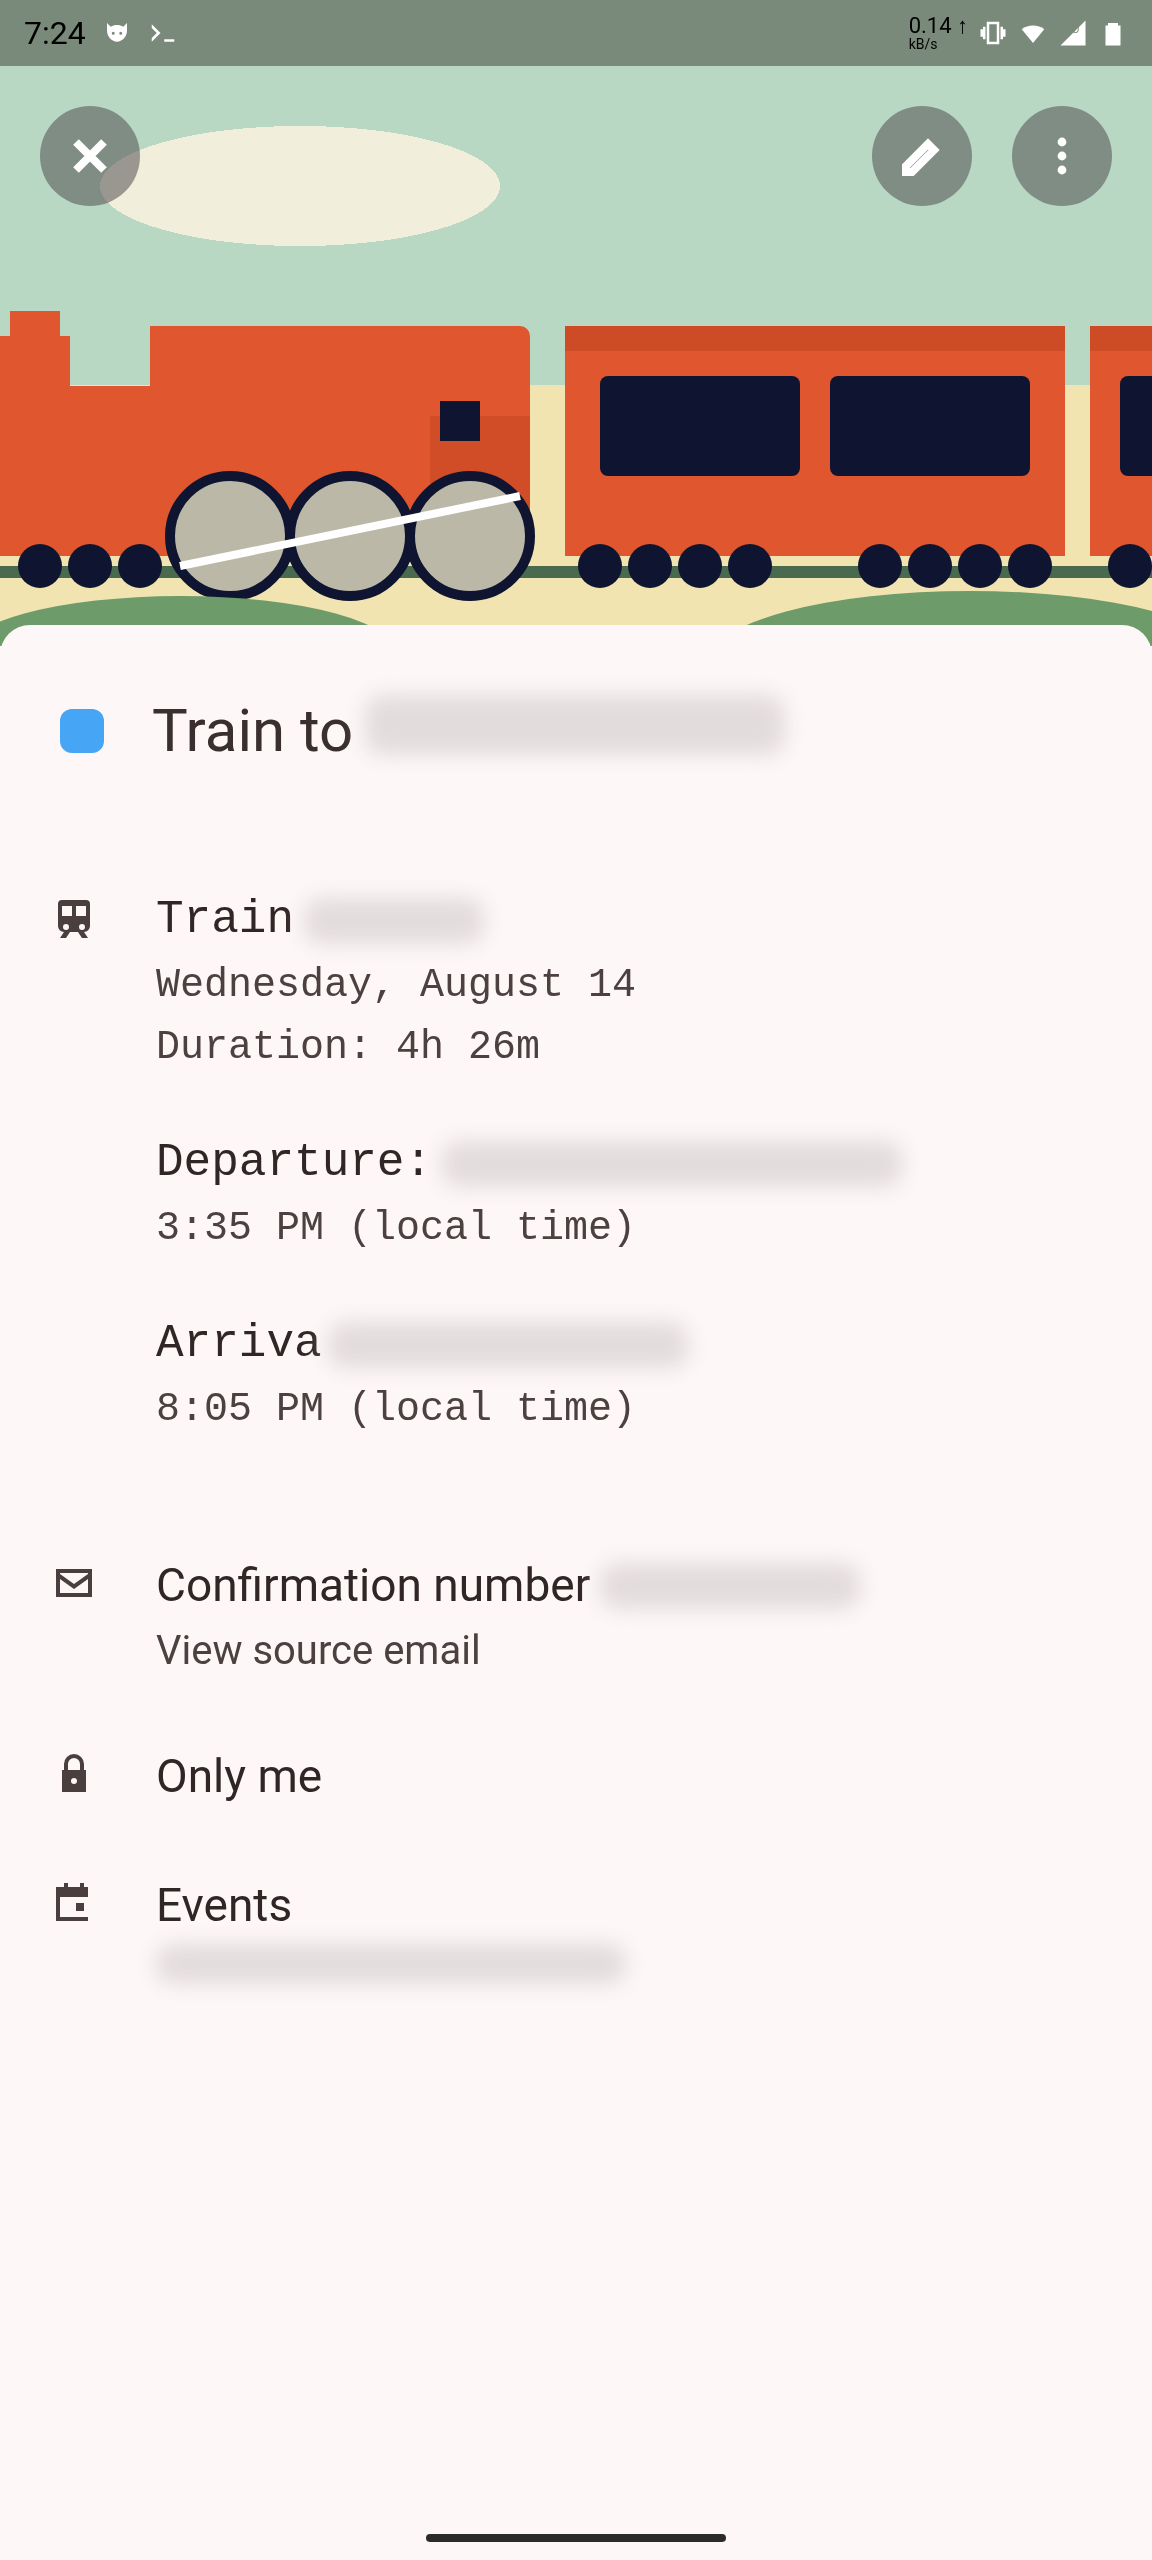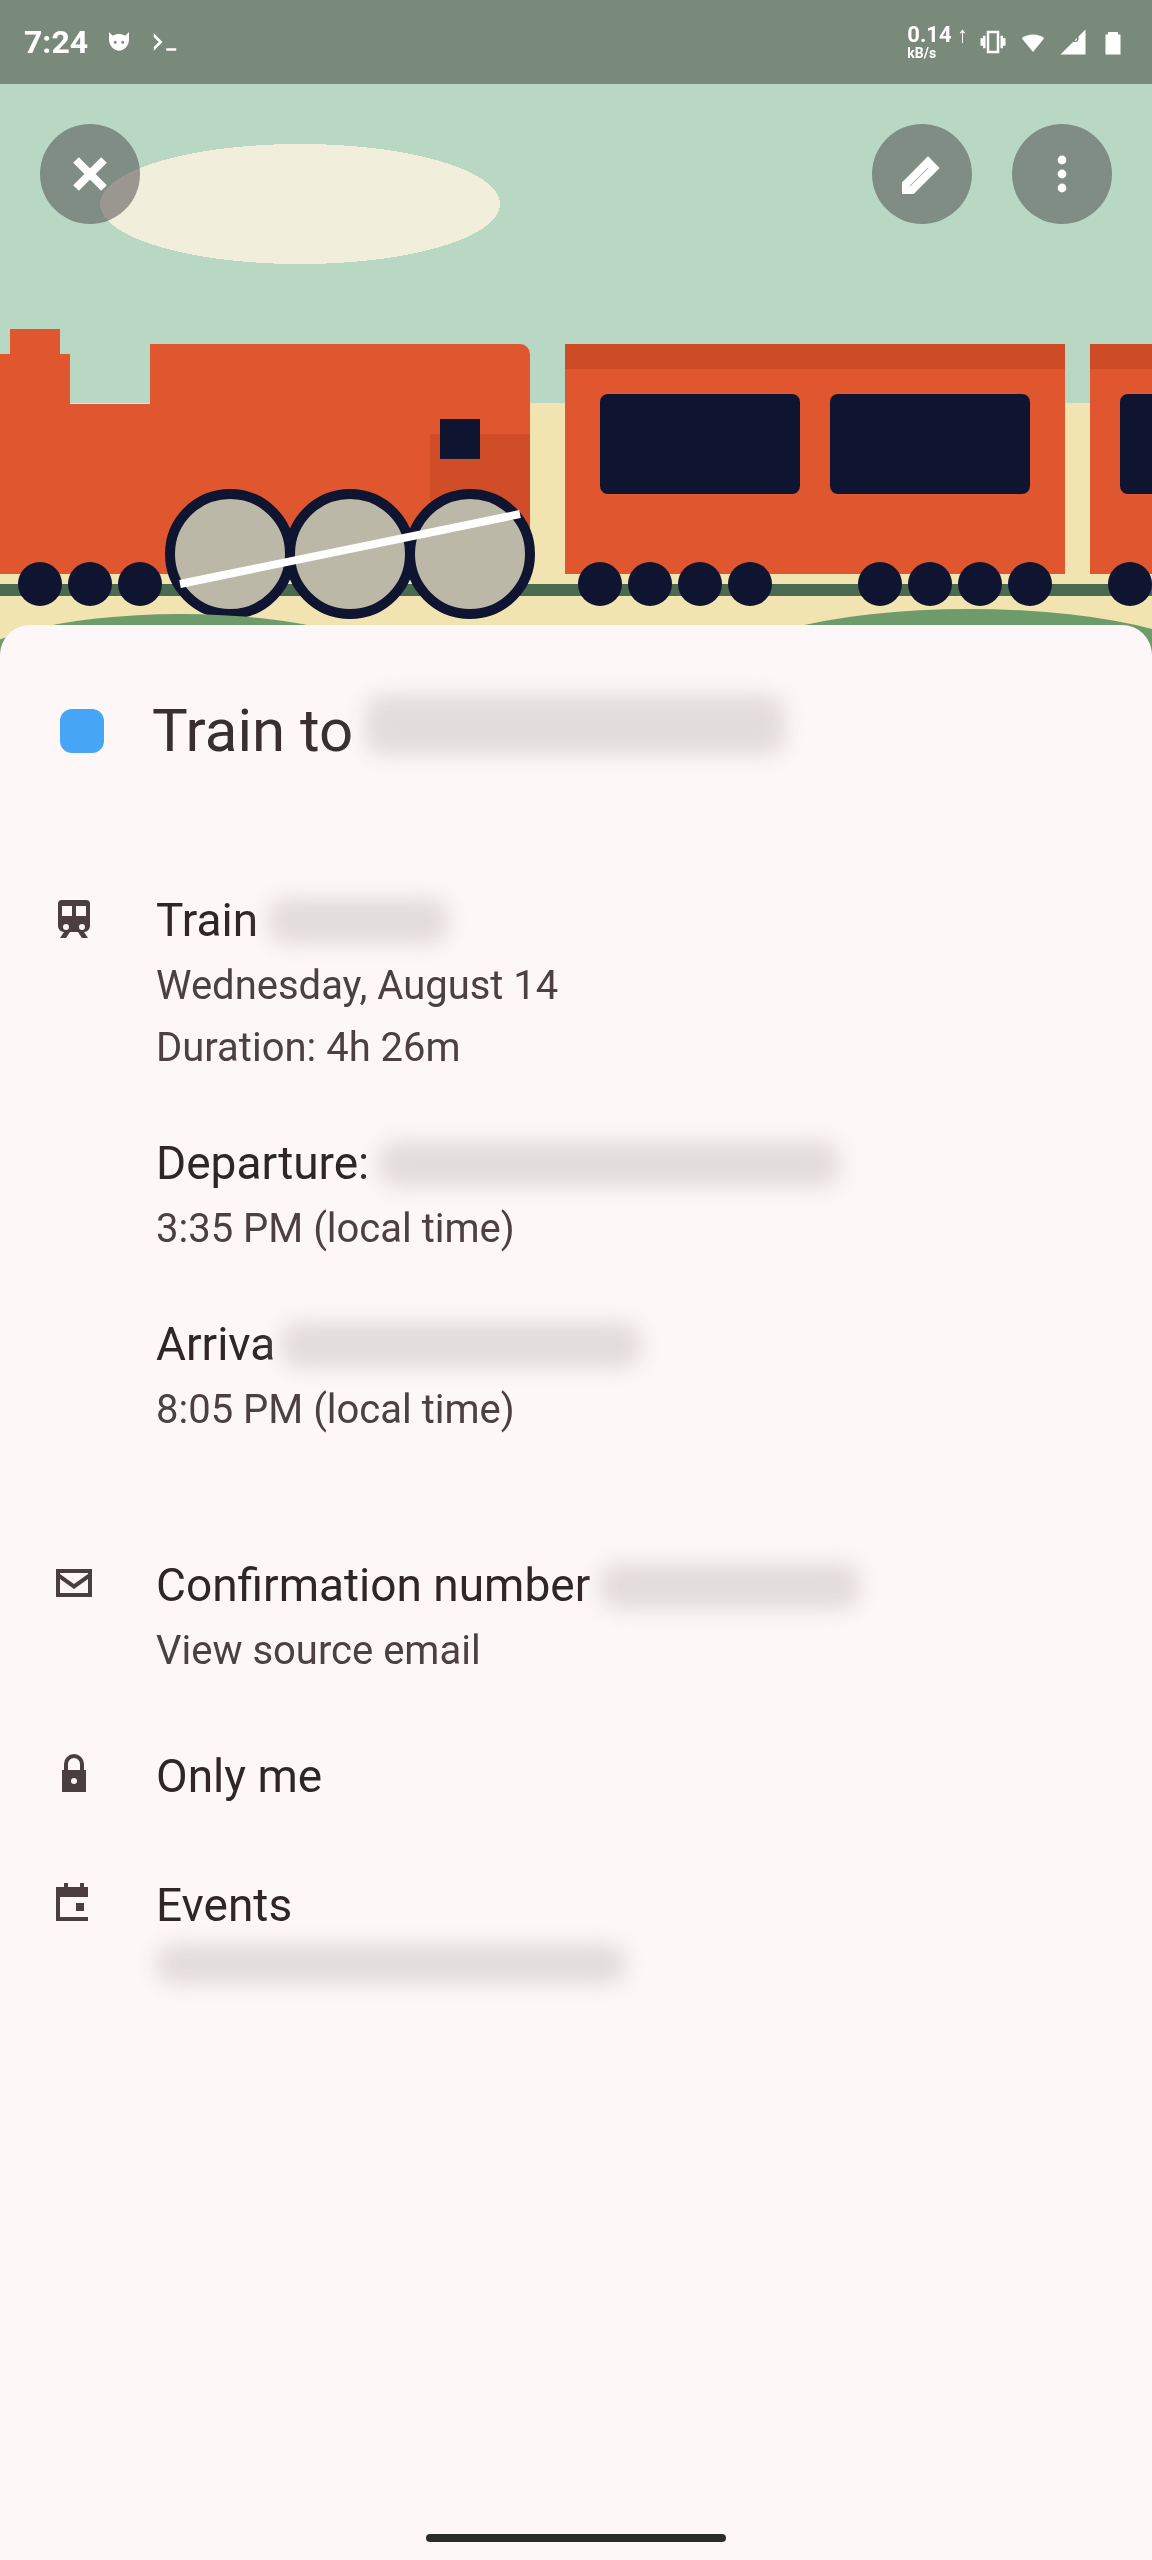--- a/index.html
+++ b/index.html
@@ -1,28 +1,28 @@
 <!DOCTYPE html>
 <html><head>
 <meta charset="utf-8">
 <style>
   * { box-sizing: border-box; margin: 0; padding: 0; }
   html, body { width: 1152px; height: 2560px; font-family: 'Roboto', 'Segoe UI', Arial, sans-serif; background: #fdf8f8; overflow: hidden; }
   
   
   .status-bar {
-    height: 84px;
+    height: 66px;
     background: #7a8a7a;
-    color: #ffffff;
+    color: #000000;
     display: flex;
     align-items: center;
     justify-content: space-between;
     padding: 0 24px;
     font-size: 32px;
-    font-weight: 700;
+    font-weight: 400;
   }
   .status-left { display: flex; align-items: center; gap: 16px; }
   .status-right { display: flex; align-items: center; gap: 10px; }
   .status-right .kb { font-size: 22px; line-height: 1; text-align: left; }
   .status-right .kb .sub { font-size: 14px; display: block; }
   .icon-sm svg { width: 30px; height: 30px; fill: #fff; display: block; }
   
   
   .hero {
     position: relative;
@@ -61,21 +61,21 @@
   .title-row { display:flex; align-items:flex-start; gap: 48px; margin-bottom: 120px; }
   .color-chip { width:44px; height:44px; border-radius:12px; background:#47a5f5; margin-top:14px; margin-left:10px; flex-shrink:0;}
   .title { font-size: 60px; color:#3a2f2f; font-weight:400; display:flex; gap:12px;}
   
   .section { display:flex; gap: 50px; margin-bottom: 60px; }
   .section .icon-col { width: 56px; flex-shrink:0; padding-top:8px; }
   .section .icon-col svg { width:48px; height:48px; fill:#4a3e3e; }
   .section .body-col { flex:1; color:#312626; }
   .line-lg { font-size: 46px; line-height: 1.5; display:flex; align-items:center; gap:10px; }
   .line-md { font-size: 40px; line-height: 1.55; color:#4d4040; }
-  .group { margin-bottom: 50px; }
+  .group { margin-bottom: 50px; font-family: Liberation Mono, monospace; }
   .link { color:#4d4040; }
   
   .redacted {
     display:inline-block;
     background: #e3dcdc;
     border-radius: 18px;
     filter: blur(10px);
     height: 1em;
   }
   

